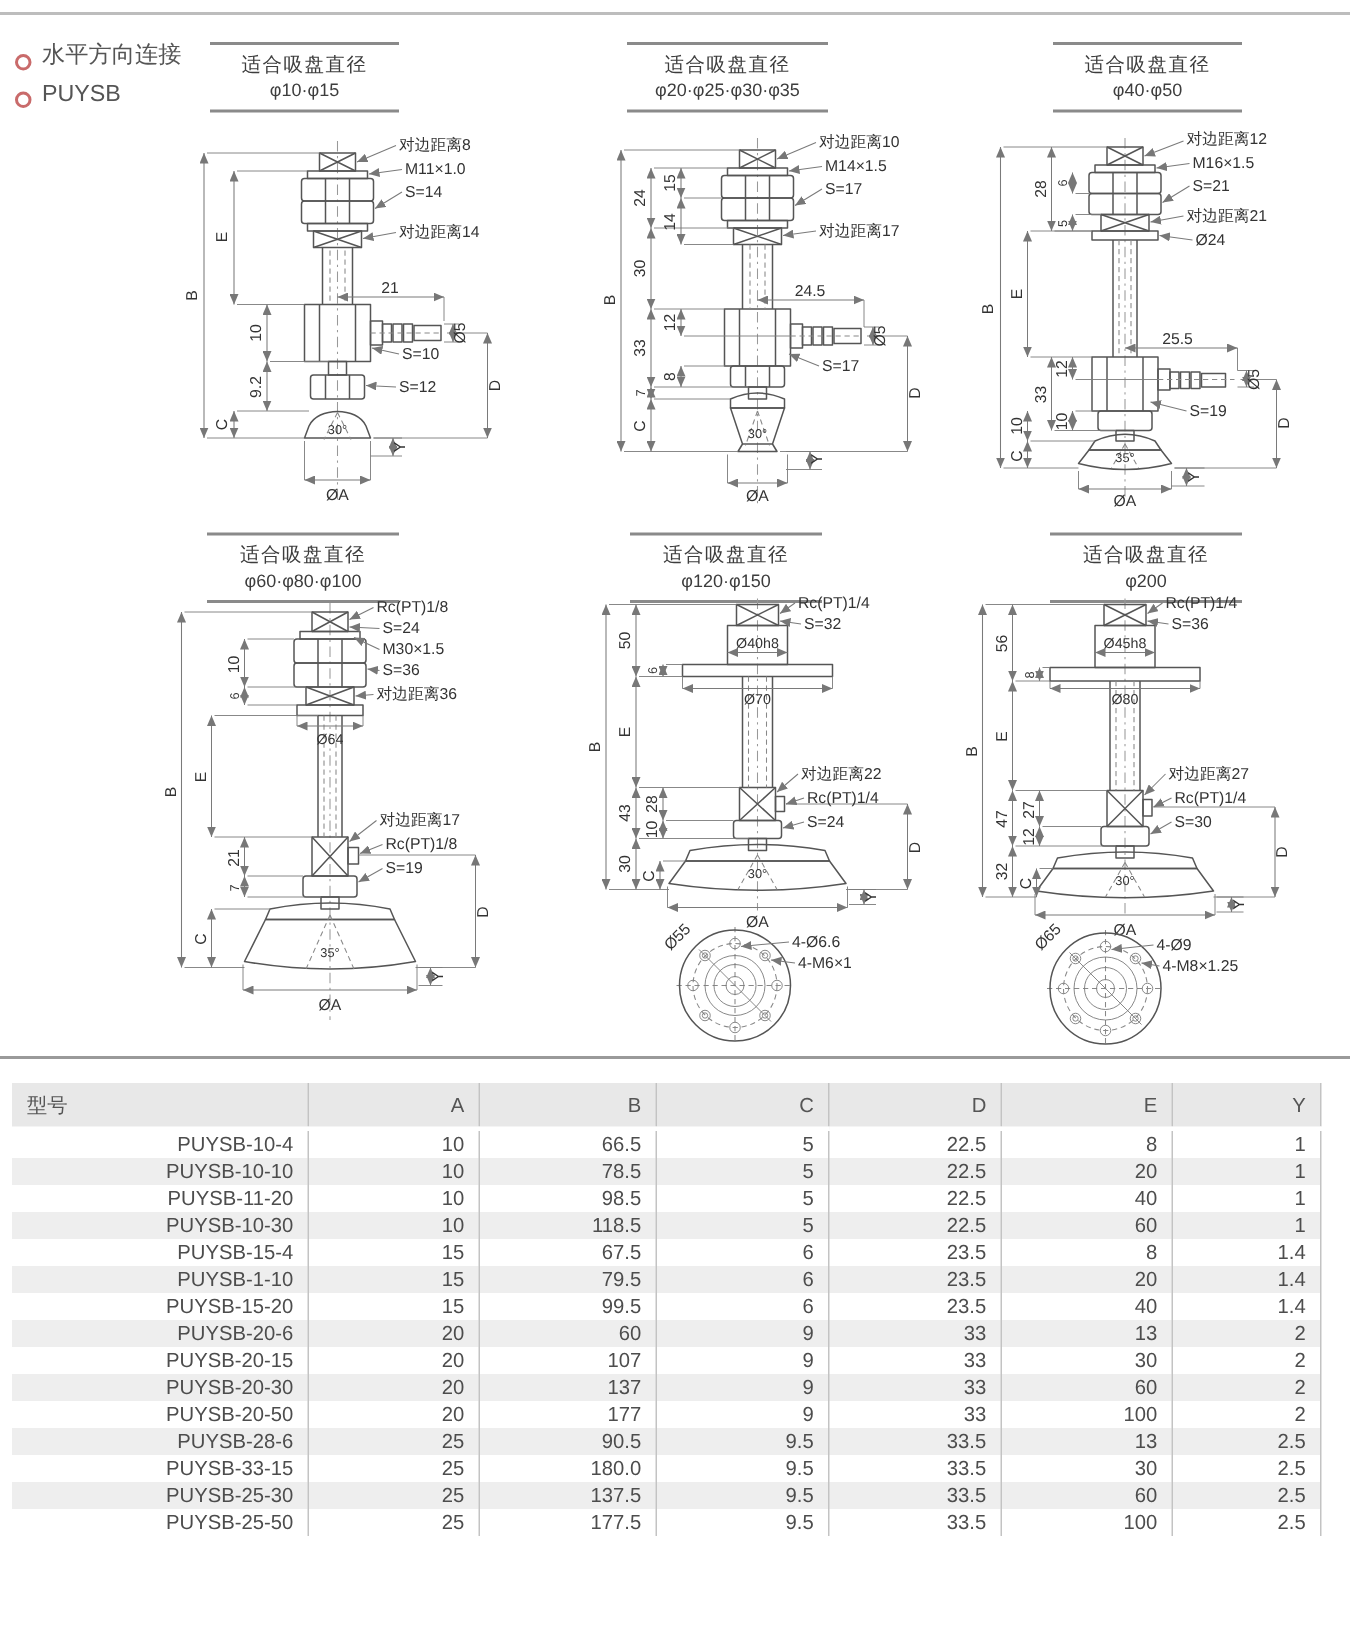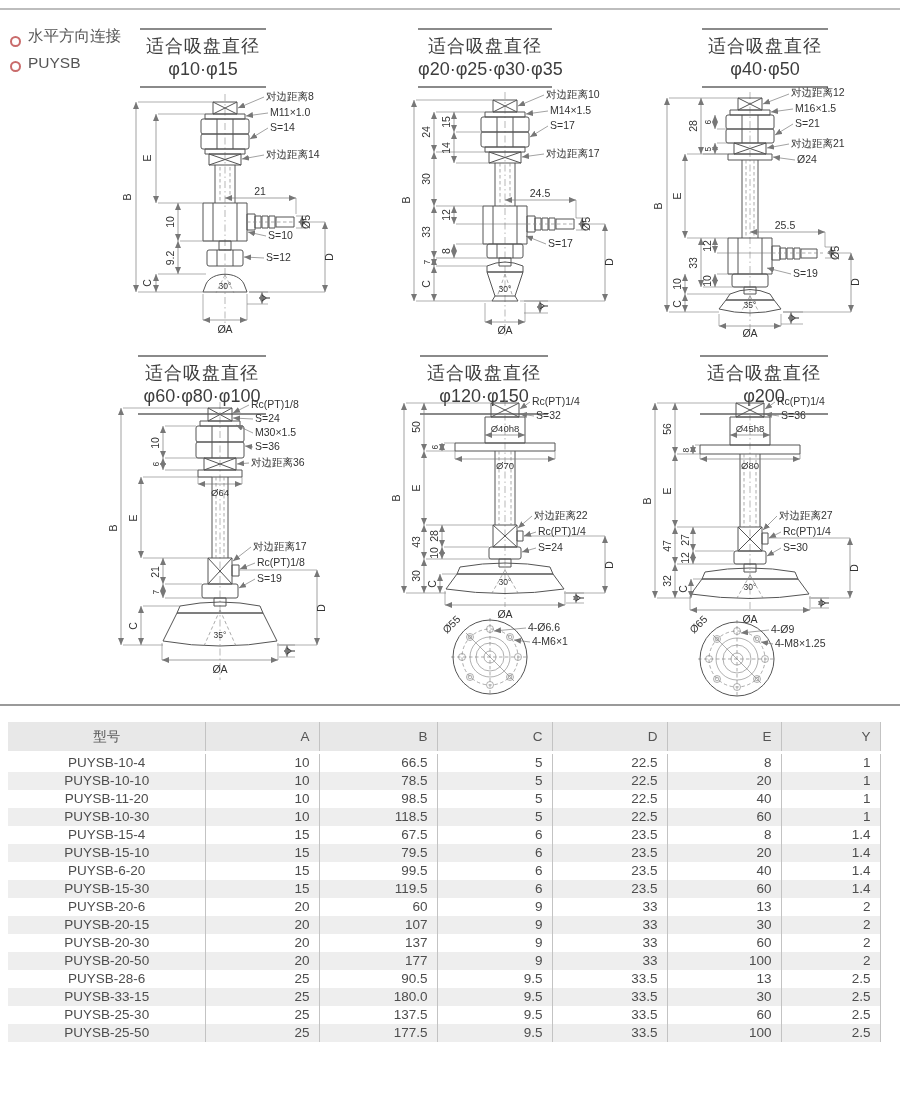--- a/index.html
+++ b/index.html
@@ -5,40 +5,40 @@
   html,body{margin:0;padding:0;background:#fff}
   .page{position:relative;width:900px;height:1101px;background:#fff;overflow:hidden;
         font-family:"Liberation Sans","DejaVu Sans",sans-serif;color:#444}
   .toprule{position:absolute;left:0;top:8px;width:900px;border-top:2px solid #bdbdbd}
   .midrule{position:absolute;left:0;top:704px;width:900px;border-top:2px solid #9a9a9a}
   .menu{position:absolute;left:10px;top:22px}
   .menu-item{display:flex;align-items:flex-end;gap:7px;height:25px;font-size:15.5px;color:#555}
   .bullet{width:7px;height:7px;border:2.5px solid #c96b6b;border-radius:50%;background:#fff;flex:0 0 auto}
   .dhead{position:absolute;border-top:2px solid #8a8a8a;border-bottom:2px solid #8a8a8a;
          text-align:center;padding:4px 0 6px;color:#3d3d3d}
-  .dh1{font-size:18px;letter-spacing:1px}
-  .dh2{font-size:18px;margin-top:1px}
+  .dh1{font-size:13px;letter-spacing:1px}
+  .dh2{font-size:12px;margin-top:1px}
   svg.diag{position:absolute;overflow:visible}
   .ol{fill:none;stroke:#555;stroke-width:1;stroke-linejoin:round}
   .cl{stroke:#999;stroke-width:.7;fill:none;stroke-dasharray:7 3 1.5 3}
   .hd{stroke:#888;stroke-width:.7;fill:none;stroke-dasharray:3.5 2.5}
   .dl{stroke:#7a7a7a;stroke-width:.6;fill:none}
   .dim{stroke:#7a7a7a;stroke-width:.7;fill:none;marker-start:url(#ar);marker-end:url(#ar)}
   .ldr{stroke:#7a7a7a;stroke-width:.7;fill:none;marker-end:url(#ar)}
   svg text{font-family:"Liberation Sans","DejaVu Sans",sans-serif;font-size:10.5px;fill:#333}
   svg text.sm{font-size:8.5px}
   svg text.md{font-size:9.5px}
   .spec{position:absolute;left:8px;top:722px;width:872px;border-collapse:collapse;
         table-layout:fixed;font-size:13.5px;color:#4d4d4d}
   .spec th{background:#e8e8e8;font-weight:400;height:29px;border-bottom:3px solid #fff;
            border-right:1px solid #c3c3c3;text-align:right;padding:0 9px 0 0;color:#555}
-  .spec th.c0{text-align:center;padding-left:10px}
+  .spec th.c0{text-align:left;padding-left:10px}
   .spec td{height:18px;line-height:18px;padding:0 9px 0 0;text-align:right;
            border-right:1px solid #c3c3c3;white-space:nowrap}
-  .spec td.c0{text-align:center;padding-left:10px}
+  .spec td.c0{text-align:right;padding-left:10px}
   .spec tbody tr:nth-child(even){background:#eeeeee}
 </style>
 </head>
 <body>
 
 <div class="page">
   <div class="toprule"></div>
 
   <div class="menu">
     <div class="menu-item">
@@ -601,48 +601,39 @@
           <td class="c0">PUYSB-15-4</td>
           <td>15</td>
           <td>67.5</td>
           <td>6</td>
           <td>23.5</td>
           <td>8</td>
           <td>1.4</td>
         </tr>
 
         <tr>
-          <td class="c0">PUYSB-15-10</td>
+          <td class="c0">PUYSB-1-10</td>
           <td>15</td>
           <td>79.5</td>
           <td>6</td>
           <td>23.5</td>
           <td>20</td>
           <td>1.4</td>
         </tr>
 
         <tr>
-          <td class="c0">PUYSB-6-20</td>
+          <td class="c0">PUYSB-15-20</td>
           <td>15</td>
           <td>99.5</td>
           <td>6</td>
           <td>23.5</td>
           <td>40</td>
           <td>1.4</td>
         </tr>
 
-        <tr>
-          <td class="c0">PUYSB-15-30</td>
-          <td>15</td>
-          <td>119.5</td>
-          <td>6</td>
-          <td>23.5</td>
-          <td>60</td>
-          <td>1.4</td>
-        </tr>
 
         <tr>
           <td class="c0">PUYSB-20-6</td>
           <td>20</td>
           <td>60</td>
           <td>9</td>
           <td>33</td>
           <td>13</td>
           <td>2</td>
         </tr>

